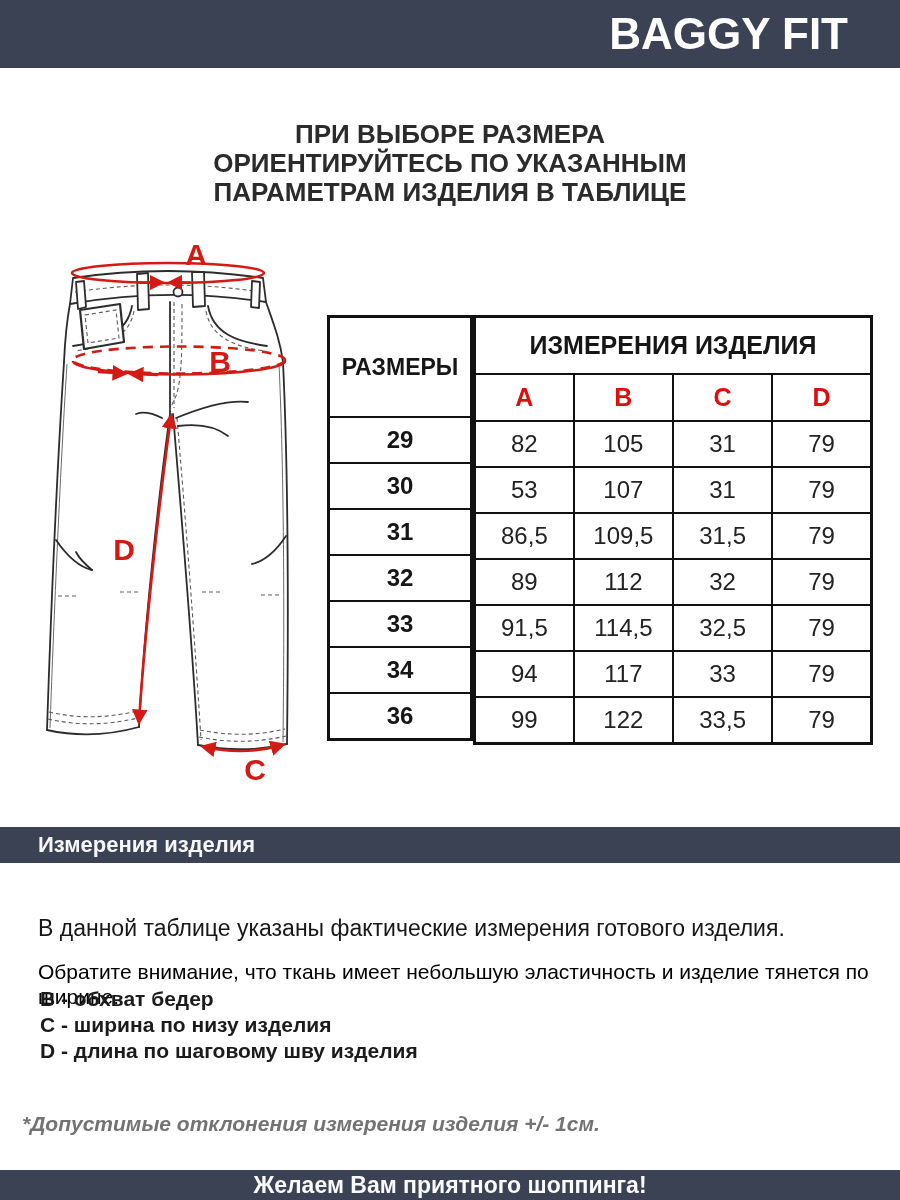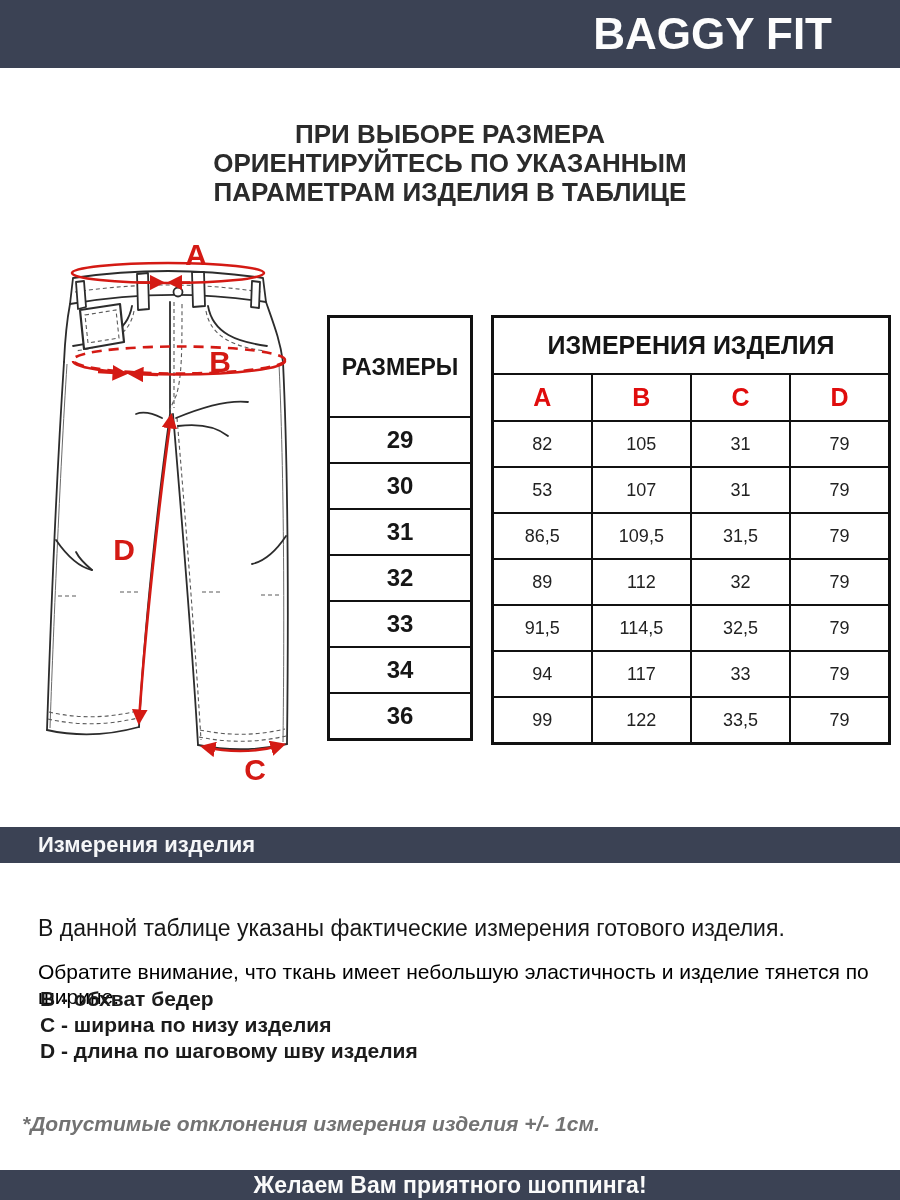--- a/index.html
+++ b/index.html
@@ -2,47 +2,47 @@
 <html><head>
 <meta charset="utf-8">
 <style>
   html,body{margin:0;padding:0;background:#fff;}
   .page{position:relative;width:900px;height:1200px;background:#ffffff;overflow:hidden;
         font-family:"Liberation Sans",sans-serif;color:#1d1d1d;}
 
   
   .topbar{position:absolute;left:0;top:0;width:900px;height:68px;background:#3b4254;
           display:flex;align-items:center;justify-content:flex-end;}
-  .brand{color:#fdfdfd;font-weight:bold;font-size:44px;letter-spacing:0px;padding-right:68px;line-height:68px;}
+  .brand{color:#fdfdfd;font-weight:bold;font-size:44px;letter-spacing:0px;padding-right:52px;line-height:68px;}
 
   
   .intro{position:absolute;left:0;top:108px;width:900px;text-align:center;
          font-size:26px;font-weight:bold;line-height:29px;color:#2b2b2b;margin-top:12px;}
 
   
   .diagram{position:absolute;left:40px;top:240px;width:260px;height:560px;}
   .art{stroke:#2c2c2c;stroke-width:1.8;fill:none;stroke-linecap:round;}
   .artf{stroke:#2c2c2c;stroke-width:1.8;fill:#ffffff;stroke-linejoin:round;}
   .artb{stroke:#2c2c2c;stroke-width:2.2;fill:#ffffff;stroke-linejoin:round;}
   .stitch{stroke:#5a5a5a;stroke-width:1.1;fill:none;stroke-dasharray:4 3;}
   .thin{stroke:#6a6a6a;stroke-width:1;fill:none;}
   .red{stroke:#d41a14;stroke-width:2.6;fill:none;}
   .reddash{stroke:#d41a14;stroke-width:2.6;fill:none;stroke-dasharray:10 7;}
   .dlabel{font:bold 30px "Liberation Sans",sans-serif;fill:#d41a14;}
 
   
-  .table-wrap{position:absolute;left:327px;top:315px;display:flex;gap:18px;align-items:flex-start;}
+  .table-wrap{position:absolute;left:327px;top:315px;display:flex;gap:0;align-items:flex-start;}
   table{border-collapse:collapse;background:#fff;}
   .t-left{border:3px solid #111;width:146px;}
   .t-right{border:3px solid #111;width:400px;table-layout:fixed;}
   .t-left th{height:96px;font-size:23px;font-weight:bold;text-align:center;vertical-align:middle;border:2.5px solid #111;color:#161616;}
   .t-left td{height:42px;font-size:24px;font-weight:bold;text-align:center;vertical-align:middle;border:2.5px solid #111;color:#161616;}
   .t-right th.mhead{height:53px;font-size:25px;font-weight:bold;text-align:center;vertical-align:middle;border:2.5px solid #111;color:#161616;}
   .t-right th.letter{height:43px;font-size:25px;font-weight:bold;color:#e00d0d;text-align:center;vertical-align:middle;border:2.5px solid #111;width:100px;}
-  .t-right td{height:42px;font-size:18px;text-align:center;vertical-align:middle;border:2.5px solid #111;color:#222;}
+  .t-right td{height:42px;font-size:24px;text-align:center;vertical-align:middle;border:2.5px solid #111;color:#222;}
 
   
   .section-bar{position:absolute;left:0;top:827px;width:900px;height:36px;background:#3b4254;
                display:flex;align-items:center;}
   .section-bar span{color:#f5f6f8;font-size:22px;font-weight:bold;padding-left:38px;}
 
   
   .p1{position:absolute;left:38px;top:893px;width:840px;font-size:23px;line-height:25px;color:#171717;}
   .p2{position:absolute;left:38px;top:938px;width:840px;font-size:21px;line-height:25px;color:#000000;}
 

